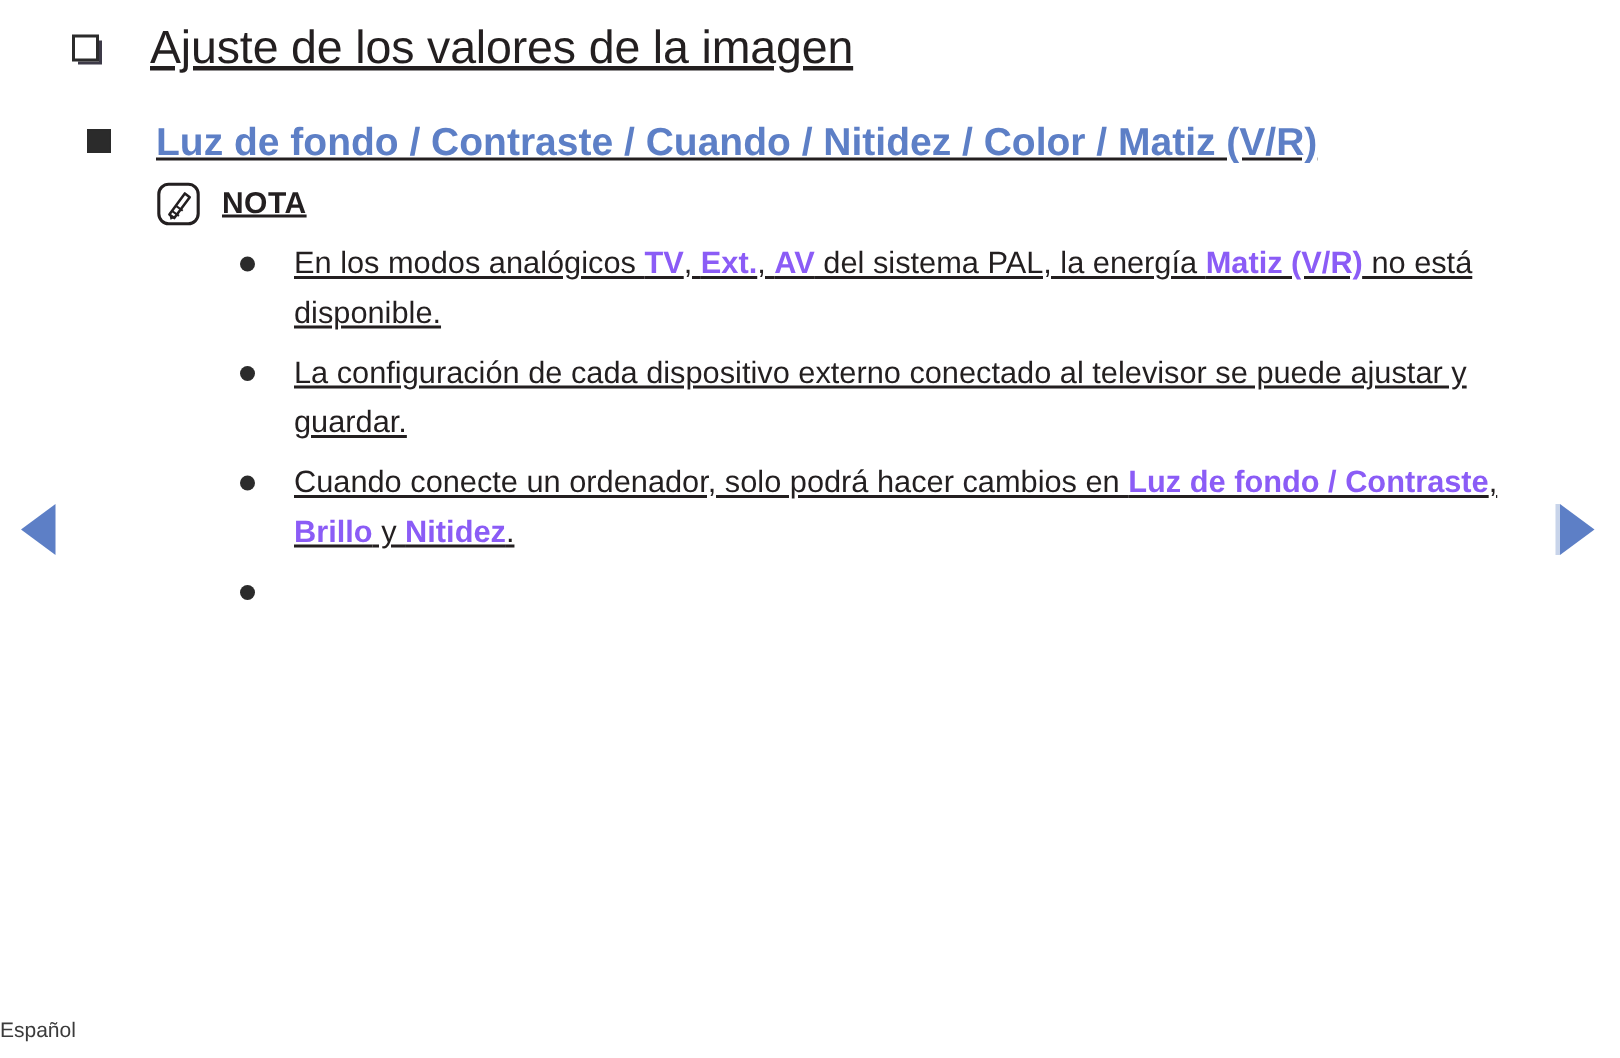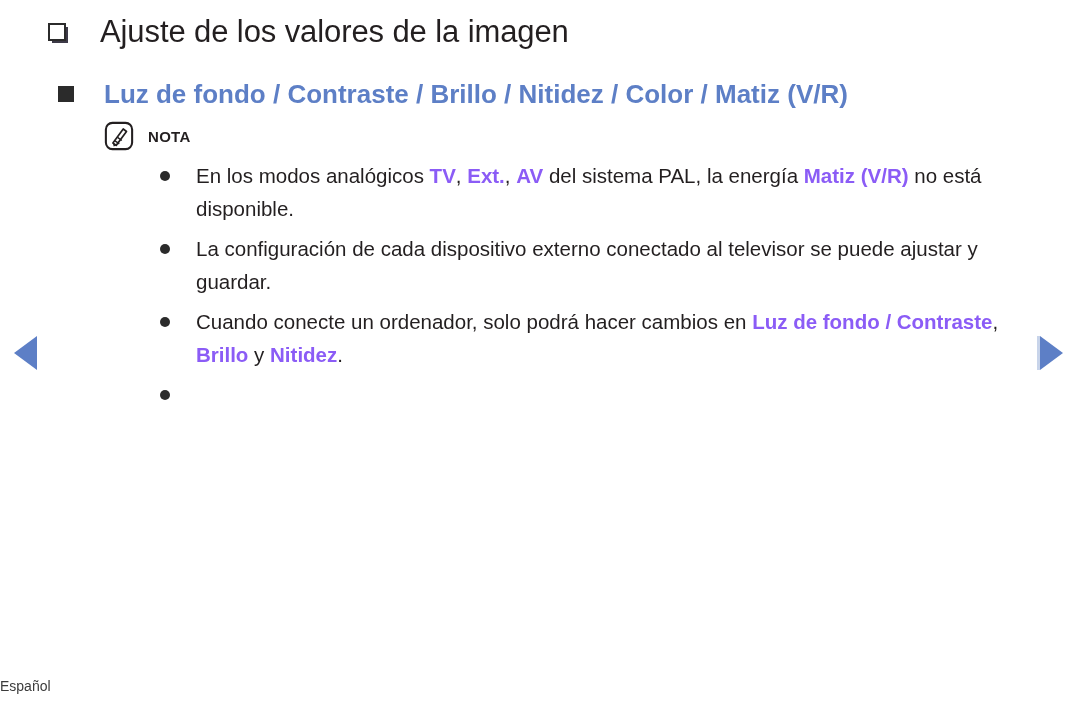--- a/index.html
+++ b/index.html
@@ -13,20 +13,21 @@
     font-family: "Liberation Sans", sans-serif;
     color: #231f20;
     position: relative;
     overflow: hidden;
   }
 
   .page {
     position: relative;
     width: 1066px;
     height: 705px;
+    text-decoration: underline;
   }
 
   
   .title-row {
     display: flex;
     align-items: flex-start;
     padding: 12px 0 0 48px;
   }
   .icon-hollow-square {
     width: 18px;
@@ -86,21 +87,21 @@
     display: flex;
     align-items: center;
     margin: 10px 0 0 104px;
   }
   .note-icon {
     width: 30px;
     height: 30px;
     flex: 0 0 auto;
   }
   .note-label {
-    font-size: 15px;
+    font-size: 20px;
     font-weight: bold;
     color: #231f20;
     margin-left: 14px;
     letter-spacing: 0.3px;
   }
 
   
   .note-list {
     margin: 8px 0 0 0;
     padding: 0;
@@ -177,21 +178,21 @@
 
 <div class="page">
 
   <div class="title-row">
     <span class="icon-hollow-square"></span>
     <div class="page-title">Ajuste de los valores de la imagen</div>
   </div>
 
   <div class="sub-row">
     <span class="icon-filled-square"></span>
-    <div class="sub-title">Luz de fondo / Contraste / Brillo / Nitidez / Color / Matiz (V/R)</div>
+    <div class="sub-title">Luz de fondo / Contraste / Cuando / Nitidez / Color / Matiz (V/R)</div>
   </div>
 
 
   <div class="note-head">
     <span class="note-icon">
       <svg viewBox="0 0 32 32" width="30" height="30" aria-hidden="true">
         <rect x="2" y="2" width="28" height="28" rx="7" ry="7" fill="#ffffff" stroke="#231f20" stroke-width="2.2"></rect>
         <path d="M9.5 23.5 L20.5 8.5 L24 11.2 L13 26 Z" fill="#ffffff" stroke="#231f20" stroke-width="1.8" stroke-linejoin="round"></path>
         <path d="M13 26 L9.5 23.5 L10.3 27.2 Z" fill="#231f20"></path>
         <path d="M14.5 17.5 L19 20.8" stroke="#231f20" stroke-width="1.5"></path>

